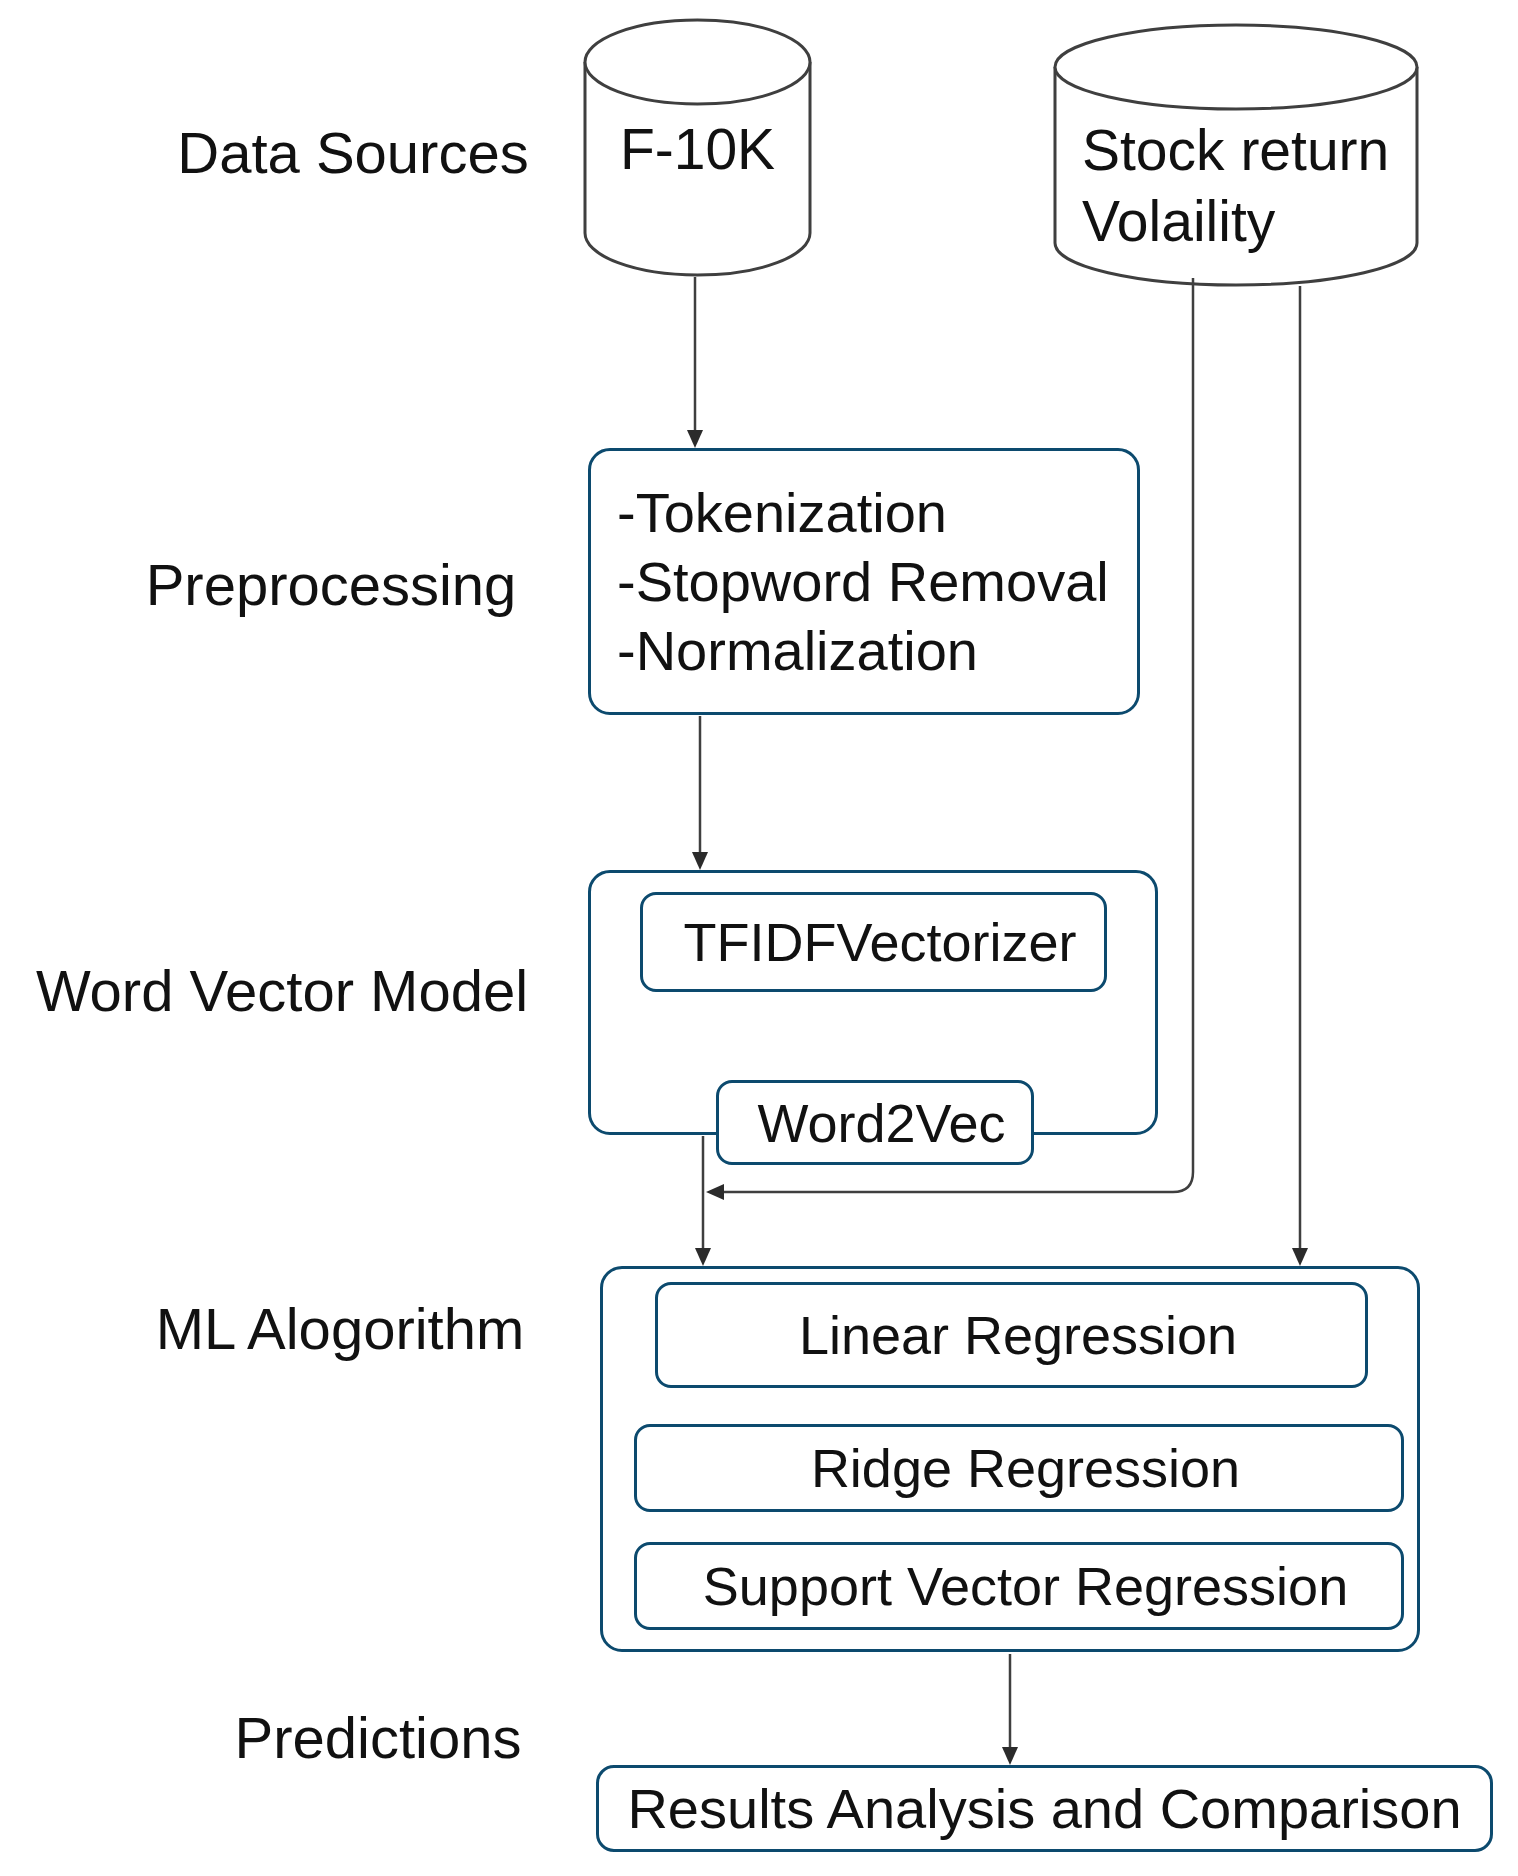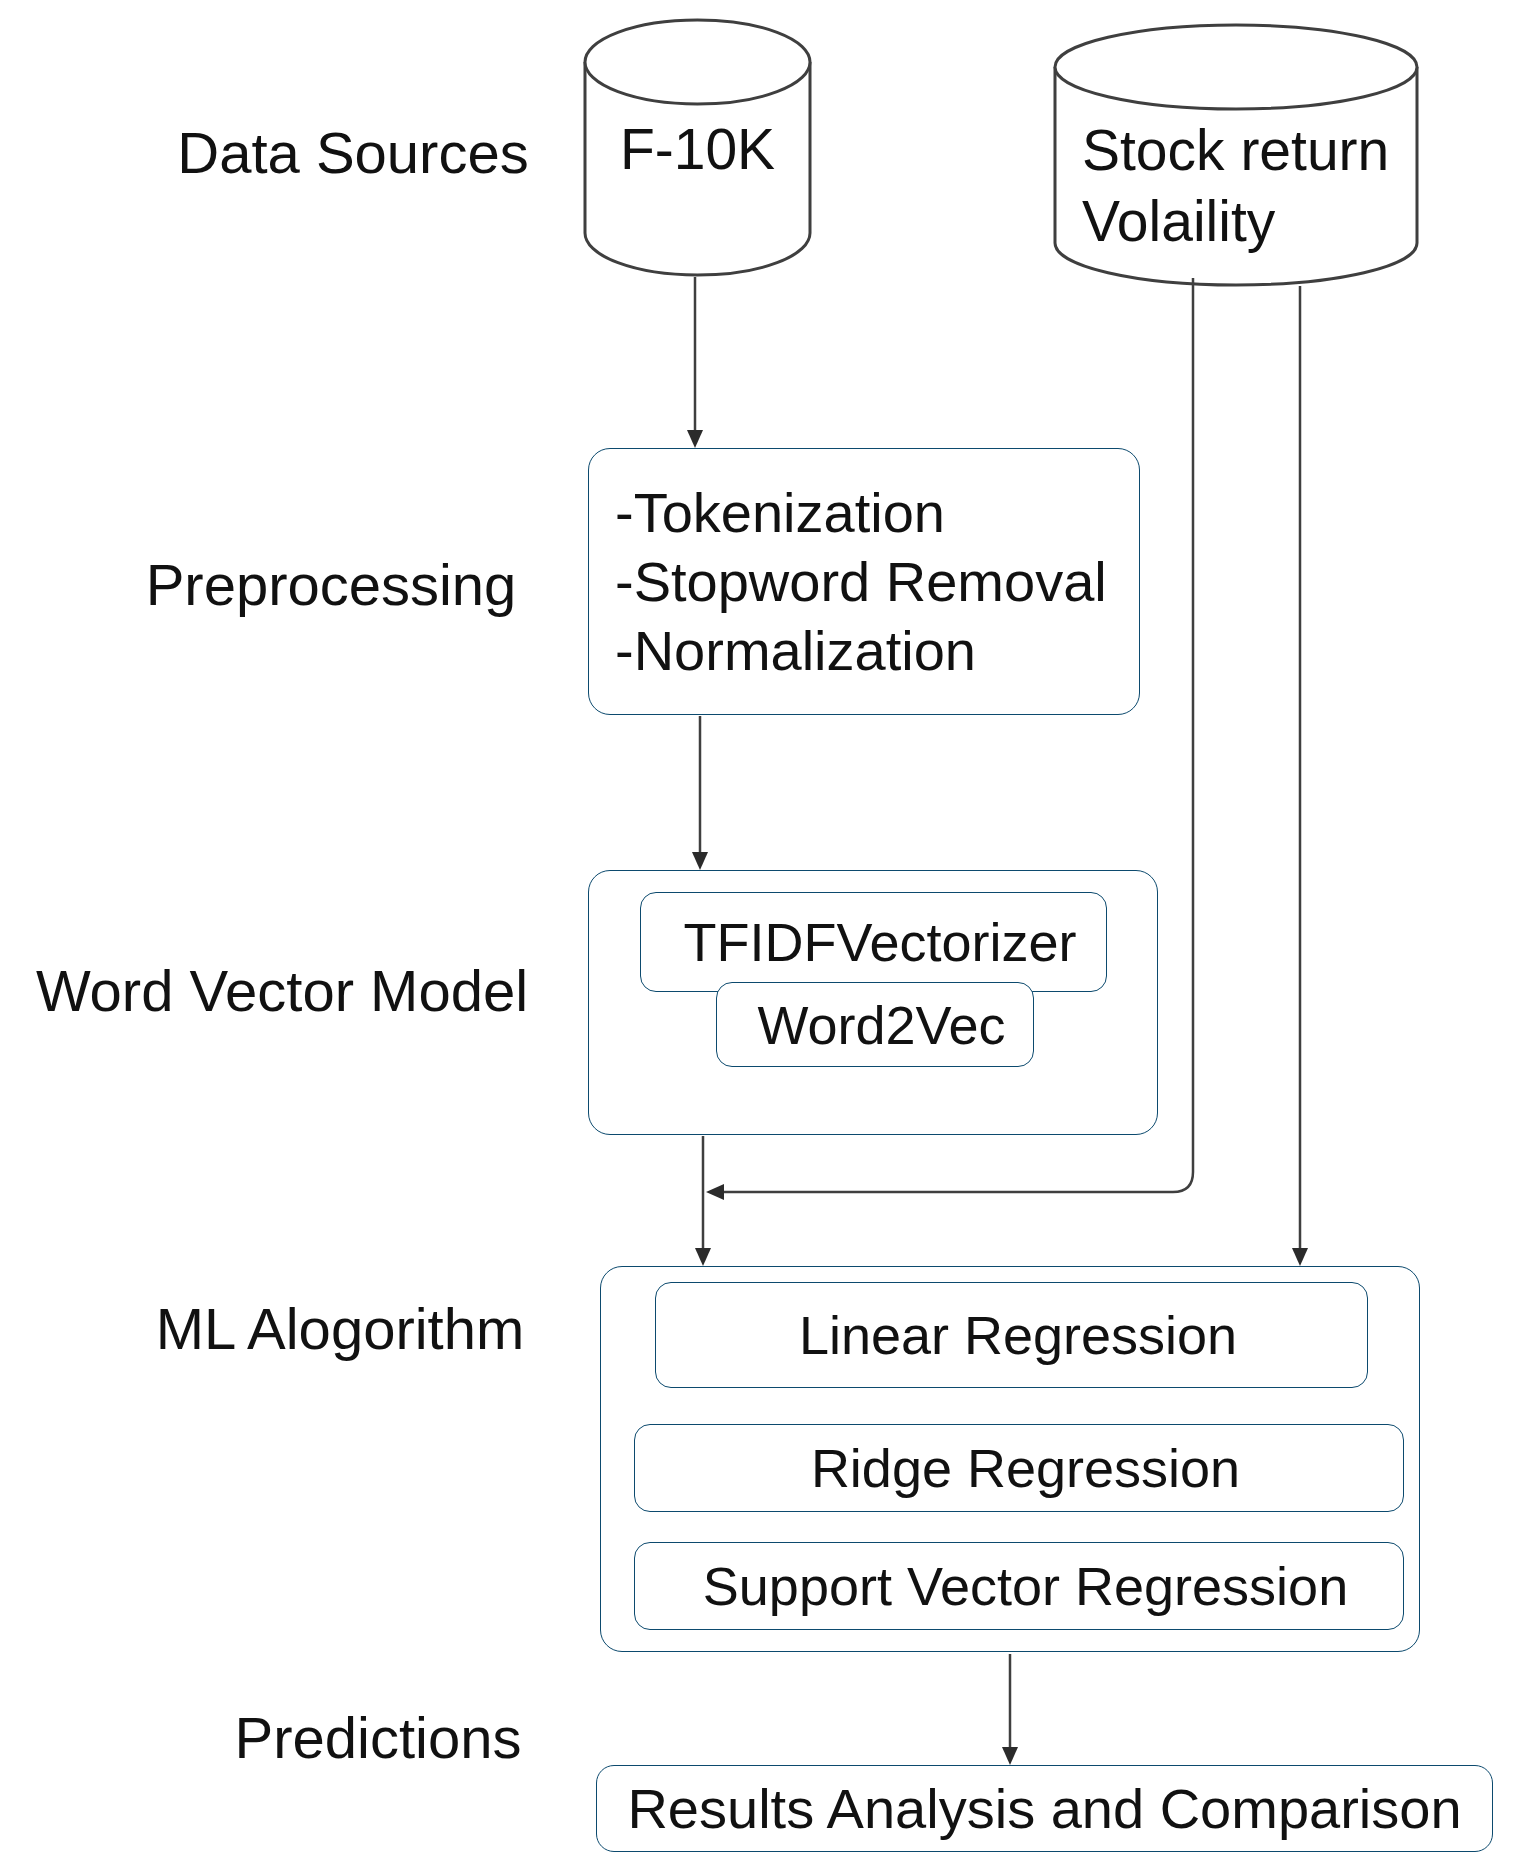--- a/index.html
+++ b/index.html
@@ -6,21 +6,21 @@
   .canvas{
     position:relative;width:1518px;height:1876px;background:#ffffff;
     font-family:"Liberation Sans", sans-serif;color:#111111;overflow:hidden;
   }
   .svg-layer{position:absolute;left:0;top:0;z-index:0;}
   .stage-label{
     position:absolute;transform:translate(-50%,-50%);
     font-size:58px;white-space:nowrap;color:#111;z-index:2;
   }
   .node{
-    position:absolute;background:#ffffff;border:1px solid #0c4a6e;
+    position:absolute;background:#ffffff;border:3px solid #0c4a6e;
     box-sizing:border-box;z-index:1;
   }
   .outer-box{border-radius:22px;}
   .inner-box{border-radius:16px;display:flex;align-items:center;justify-content:center;
     font-size:54px;white-space:nowrap;padding-left:13px;}
   .pp-box{display:flex;flex-direction:column;justify-content:center;
     padding-left:26px;font-size:56px;line-height:69px;}
   .cyl-text{position:absolute;z-index:2;font-size:57px;line-height:72px;}
   .cyl-text.centered{text-align:center;}
   .results-box{border-radius:18px;display:flex;align-items:center;justify-content:center;
@@ -85,21 +85,21 @@
   <div class="node outer-box pp-box" style="left:588px;top:448px;width:552px;height:267px;">
     <div>-Tokenization</div>
     <div>-Stopword Removal</div>
     <div>-Normalization</div>
   </div>
 
   <div class="node outer-box" style="left:588px;top:870px;width:570px;height:265px;"></div>
   <div class="node inner-box" style="left:640px;top:892px;width:467px;height:100px;">
     <span>TFIDFVectorizer</span>
   </div>
-  <div class="node inner-box" style="left:716px;top:982px;width:318px;height:85px;">
+  <div class="node inner-box" style="left:716px;top:1080px;width:318px;height:85px;">
     <span>Word2Vec</span>
   </div>
 
   <div class="node outer-box" style="left:600px;top:1266px;width:820px;height:386px;"></div>
   <div class="node inner-box" style="left:655px;top:1282px;width:713px;height:106px;">
     <span>Linear Regression</span>
   </div>
   <div class="node inner-box" style="left:634px;top:1424px;width:770px;height:88px;">
     <span>Ridge Regression</span>
   </div>

